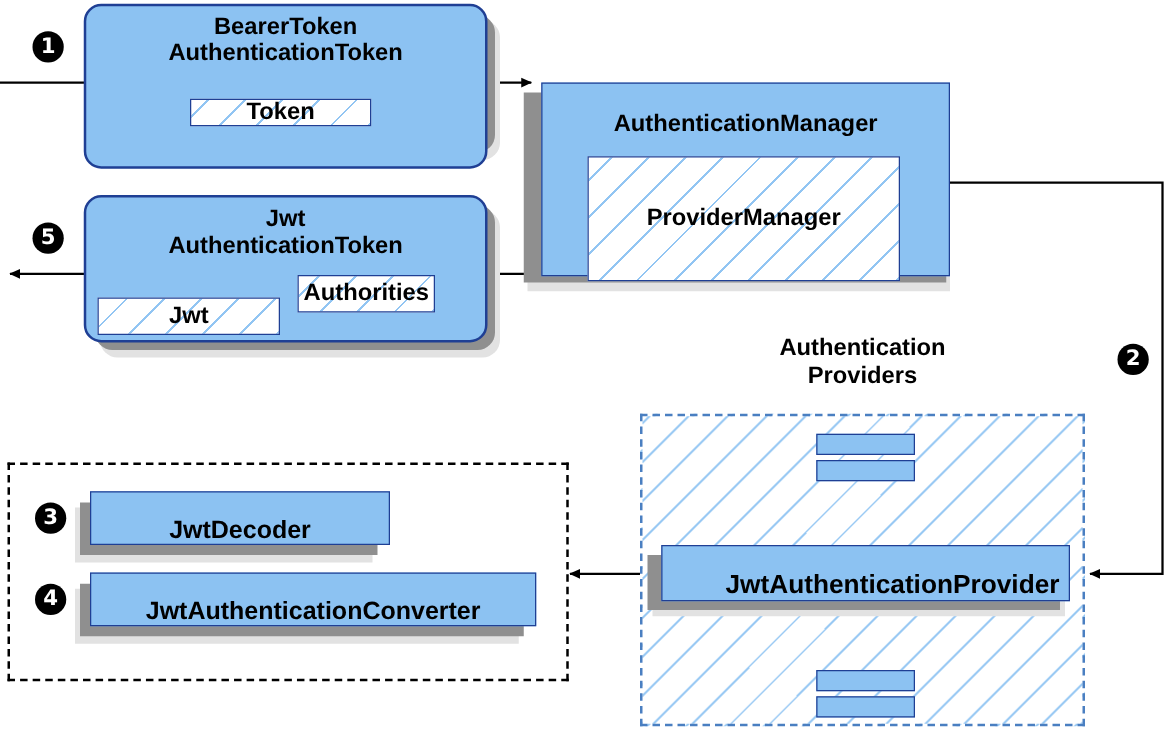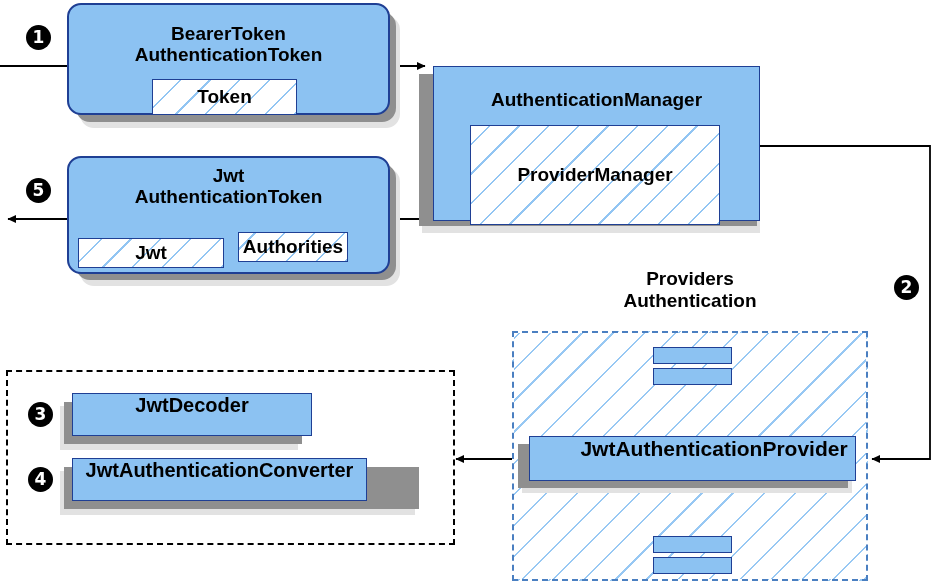--- a/index.html
+++ b/index.html
@@ -26,21 +26,21 @@
   }
   
   .node {
     position: absolute;
     box-sizing: border-box;
     background: #8cc2f2;
     border: 1.5px solid #1f3f94;
     color: #000000;
     font-weight: bold;
     display: flex;
-    align-items: flex-start;
+    align-items: flex-end;
     justify-content: center;
     text-align: center;
     line-height: 1.12;
     z-index: 5;
   }
   .node.rounded {
     border-radius: 14px;
     border-width: 2px;
   }
   .shadow {
@@ -180,67 +180,67 @@
       <line x1="692" y1="392" x2="692" y2="428" stroke="#000" stroke-width="4" marker-start="url(#arrow-u)" marker-end="url(#arrow-u)"></line>
     </g>
 
     <g>
       <line x1="692" y1="490" x2="692" y2="528" stroke="#000" stroke-width="4" marker-start="url(#arrow-u)" marker-end="url(#arrow-u)"></line>
     </g>
   </svg>
 
   <div class="shadow2 rounded" style="left:80px; top:16px; width:320px; height:112px;"></div>
   <div class="shadow rounded" style="left:76px; top:12px; width:320px; height:110px;"></div>
-  <div class="node rounded" style="left:67px; top:3px; width:323px; height:112px; font-size:19px; align-items:flex-start; padding-top:18px;">
+  <div class="node rounded" style="left:67px; top:3px; width:323px; height:132px; font-size:19px; align-items:flex-start; padding-top:6px;">
     <div>
       <div>BearerToken</div>
       <div>AuthenticationToken</div>
     </div>
   </div>
-  <div class="hatch" style="left:152px; top:79px; width:145px; height:36px; font-size:19px;">
+  <div class="hatch" style="left:152px; top:79px; width:145px; height:22px; font-size:19px;">
     <span>Token</span>
   </div>
   <div class="badge" style="left:26px; top:25px;">
     <span>1</span>
   </div>
 
   <div class="shadow2 rounded" style="left:80px; top:168px; width:320px; height:118px;"></div>
   <div class="shadow rounded" style="left:76px; top:164px; width:320px; height:116px;"></div>
   <div class="node rounded" style="left:67px; top:156px; width:323px; height:118px; font-size:19px; align-items:flex-start; padding-top:7px;">
     <div>
       <div>Jwt</div>
       <div>AuthenticationToken</div>
     </div>
   </div>
   <div class="hatch" style="left:78px; top:238px; width:146px; height:30px; font-size:19px;">
     <span>Jwt</span>
   </div>
-  <div class="hatch" style="left:238px; top:232px; width:110px; height:30px; font-size:19px;">
+  <div class="hatch" style="left:238px; top:220px; width:110px; height:30px; font-size:19px;">
     <span>Authorities</span>
   </div>
   <div class="badge" style="left:26px; top:178px;">
     <span>5</span>
   </div>
 
   <div class="shadow2" style="left:422px; top:78px; width:338px; height:155px;"></div>
   <div class="shadow" style="left:419px; top:74px; width:338px; height:152px;"></div>
   <div class="node" style="left:433px; top:66px; width:327px; height:155px; font-size:19px; align-items:flex-start; padding-top:22px;">
     <span>AuthenticationManager</span>
   </div>
   <div class="hatch" style="left:470px; top:125px; width:250px; height:100px; font-size:19px;">
     <span>ProviderManager</span>
   </div>
 
   <div class="badge" style="left:894px; top:275px;">
     <span>2</span>
   </div>
 
   <div class="label" style="left:512px; top:268px; width:356px; font-size:19px;">
+    <div>Authentication</div>
     <div>Providers</div>
-    <div>Authentication</div>
   </div>
   <div class="dash-blue" style="left:512px; top:331px; width:356px; height:250px;"></div>
 
   <div class="bar" style="left:653px; top:347px; width:79px; height:17px;"></div>
   <div class="bar" style="left:653px; top:368px; width:79px; height:17px;"></div>
 
   <div class="shadow2" style="left:522px; top:448px; width:330px; height:45px;"></div>
   <div class="shadow" style="left:518px; top:444px; width:330px; height:44px;"></div>
   <div class="node" style="left:529px; top:436px; width:327px; height:45px; font-size:21px;padding-left:43px;">
     <span>JwtAuthenticationProvider</span>
@@ -255,20 +255,20 @@
   <div class="shadow" style="left:64px; top:402px; width:238px; height:42px;"></div>
   <div class="node" style="left:72px; top:393px; width:240px; height:43px; font-size:20px;">
     <span>JwtDecoder</span>
   </div>
   <div class="badge" style="left:28px; top:402px;">
     <span>3</span>
   </div>
 
   <div class="shadow2" style="left:60px; top:471px; width:355px; height:44px;"></div>
   <div class="shadow" style="left:64px; top:467px; width:355px; height:42px;"></div>
-  <div class="node" style="left:72px; top:458px; width:295px; height:43px; font-size:20px;">
+  <div class="node" style="left:72px; top:458px; width:357px; height:43px; font-size:20px;">
     <span>JwtAuthenticationConverter</span>
   </div>
   <div class="badge" style="left:28px; top:467px;">
     <span>4</span>
   </div>
 
 </div>
 
 </body></html>

